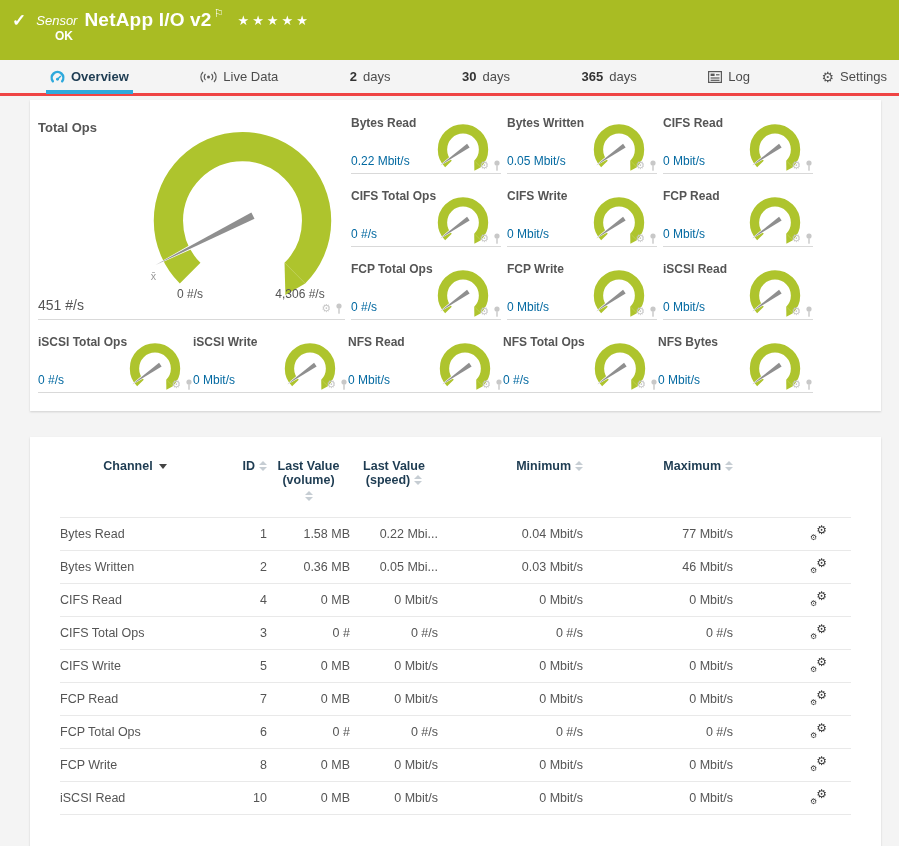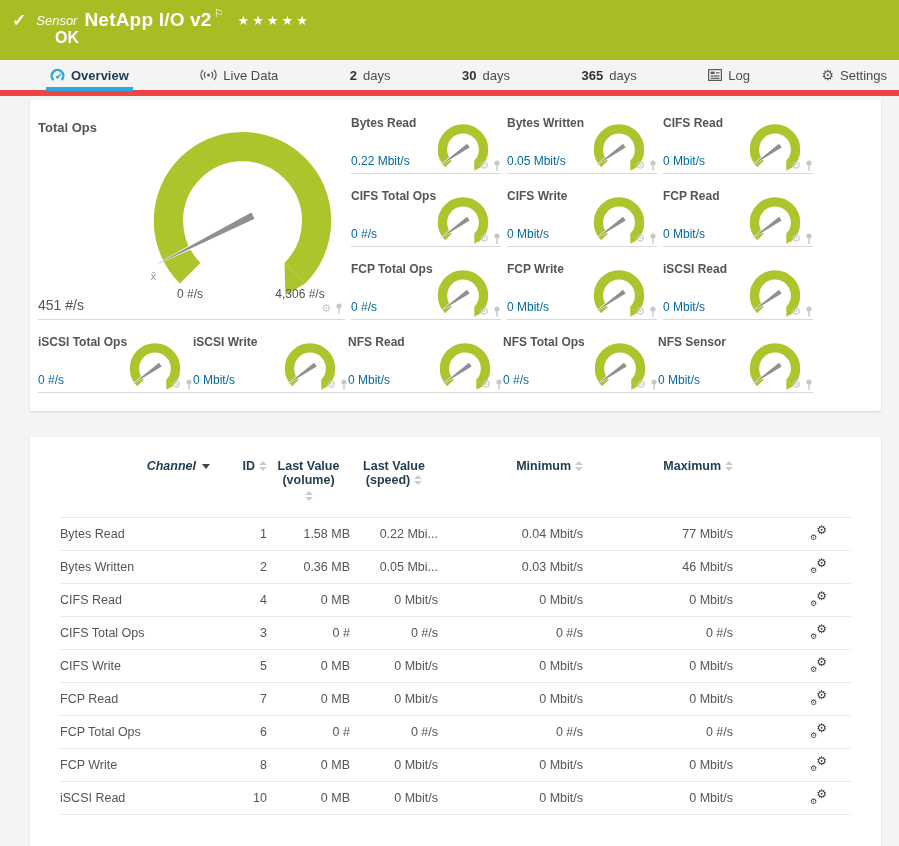--- a/index.html
+++ b/index.html
@@ -11,25 +11,25 @@
     color:#555;
   }
   
   .topbar { height:60px; background:#a9bc23; color:#fff; position:relative; }
   .topbar-row { display:flex; align-items:center; padding:9px 0 0 12px; }
   .check-icon { font-size:17px; font-weight:bold; line-height:1; }
   .sensor-kind { font-style:italic; font-size:13px; margin-left:10px; }
   .sensor-title { font-size:19px; font-weight:bold; margin-left:7px; letter-spacing:.2px; }
   .flag-icon { font-size:11px; position:relative; top:-7px; margin-left:2px; }
   .stars { font-size:13px; letter-spacing:3px; margin-left:14px; }
-  .status-ok { position:absolute; left:55px; top:29px; font-size:16px; font-weight:bold; }
+  .status-ok { position:absolute; left:55px; top:29px; font-size:12px; font-weight:bold; }
 
   
   .tabbar {
-    height:36px; background:#f4f4f4; border-bottom:6px solid #ef4444;
+    height:36px; background:#f4f4f4; border-bottom:3px solid #ef4444;
     display:flex; justify-content:space-between; align-items:stretch;
     padding:0 10px 0 48px;
   }
   .tab { display:flex; align-items:center; gap:6px; font-size:13px; color:#4c4c4c;
          position:relative; padding:0 2px; white-space:nowrap; cursor:pointer; }
   .tab .num { font-weight:bold; color:#333; }
   .tab.active { color:#1e3c52; font-weight:bold; }
   .tab.active::after { content:''; position:absolute; left:-2px; right:-2px; bottom:-1px;
                        height:4px; background:#2ea9dc; }
   .tab-ic { display:inline-flex; align-items:center; }
@@ -62,21 +62,21 @@
   .main-value { position:absolute; bottom:6px; left:0; font-size:14px; }
   .main-icons { position:absolute; bottom:5px; right:2px; display:flex; gap:4px; align-items:center; }
 
   
   .panel-table { margin-top:26px; padding:2px 30px 0 30px; height:420px; }
   table { width:100%; border-collapse:collapse; table-layout:fixed; font-size:12.5px; color:#555; }
   col.c-channel{width:150px;} col.c-id{width:57px;} col.c-vol{width:83px;}
   col.c-speed{width:88px;} col.c-min{width:145px;} col.c-max{width:150px;} col.c-gear{width:auto;}
   thead th { font-size:12.5px; font-weight:bold; color:#1e3c52;
              padding:20px 0 16px 0; vertical-align:top; border-bottom:1px solid #e9e9e9; }
-  th.a-left{text-align:right;font-style:italic;} th.a-right{text-align:right;} th.a-center{}
+  th.a-left{text-align:center;} th.a-right{text-align:right;} th.a-center{}
   tbody td { padding:0; height:33px; border-bottom:1px solid #e9e9e9; text-align:right; white-space:nowrap; }
   td.a-left{text-align:left;}
   td.c-gear{ text-align:right; padding-right:24px; }
   .sort { display:inline-block; vertical-align:middle; margin-left:4px; position:relative; top:-1px; }
   .sort i { display:block; width:0; height:0; border-left:4px solid transparent; border-right:4px solid transparent; }
   .sort .up { border-bottom:4px solid #c6cdd3; margin-bottom:2px; }
   .sort .dn { border-top:4px solid #c6cdd3; }
   .sort.below { display:block; margin:4px auto 0 auto; top:0; width:8px; }
   .caret-down { display:inline-block; width:0; height:0; border-left:4px solid transparent;
                 border-right:4px solid transparent; border-top:5px solid #444;
@@ -436,21 +436,21 @@
     <div class="tile-icons">
       <span class="gear-sm">⚙</span>
       <svg width="8" height="11" viewBox="0 0 8 11">
               <circle cx="4" cy="3" r="2.6" fill="#c8c8c8"></circle>
               <rect x="3.3" y="5.2" width="1.4" height="5.5" fill="#c8c8c8"></rect>
             </svg>
     </div>
   </div>
 
   <div class="gauge-tile">
-    <div class="tile-title">NFS Sensor</div>
+    <div class="tile-title">NFS Bytes</div>
     <svg class="tile-gauge" width="56" height="55" viewBox="0 0 60 58">
       <path d="M14.4 46.6 A22 22 0 1 1 45.6 46.6" fill="none" stroke="#aec42d" stroke-width="10"></path>
       <polygon points="49.1,50.1 42,43 42.2,54" fill="#aec42d"></polygon>
       <g transform="rotate(-125 30 31)">
         <polygon points="25.8,40 34.2,40 30,-2" fill="#ffffff"></polygon>
         <polygon points="27.6,38 32.4,38 30,1" fill="#8f8f8f"></polygon>
       </g>
     </svg>
     <div class="tile-value">0 Mbit/s</div>
     <div class="tile-icons">

